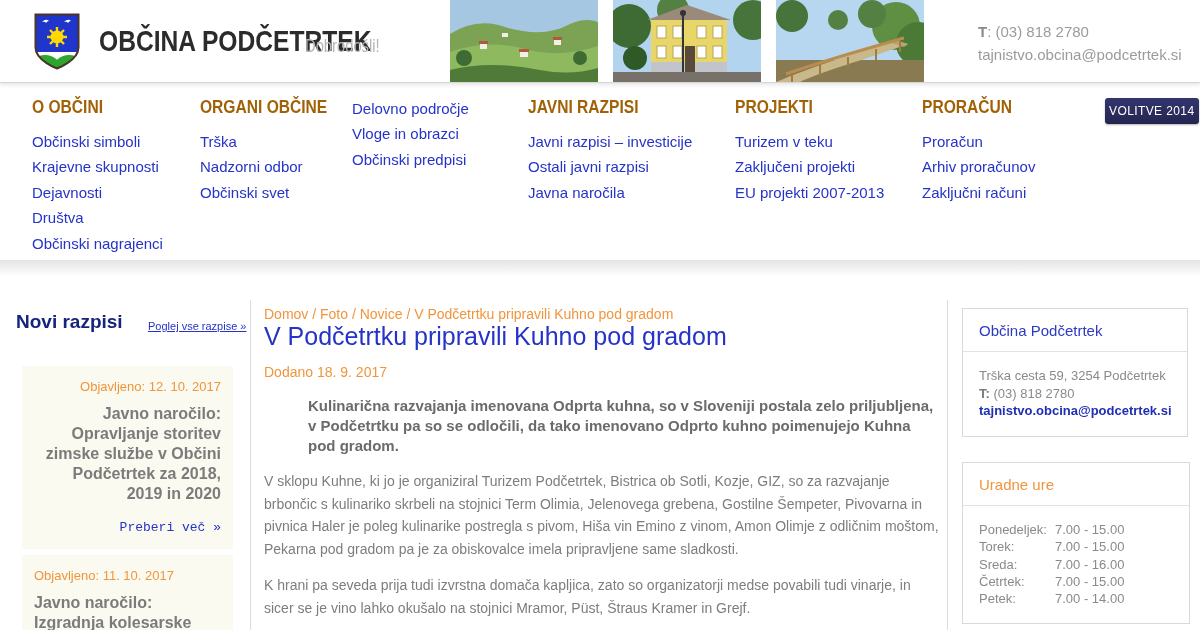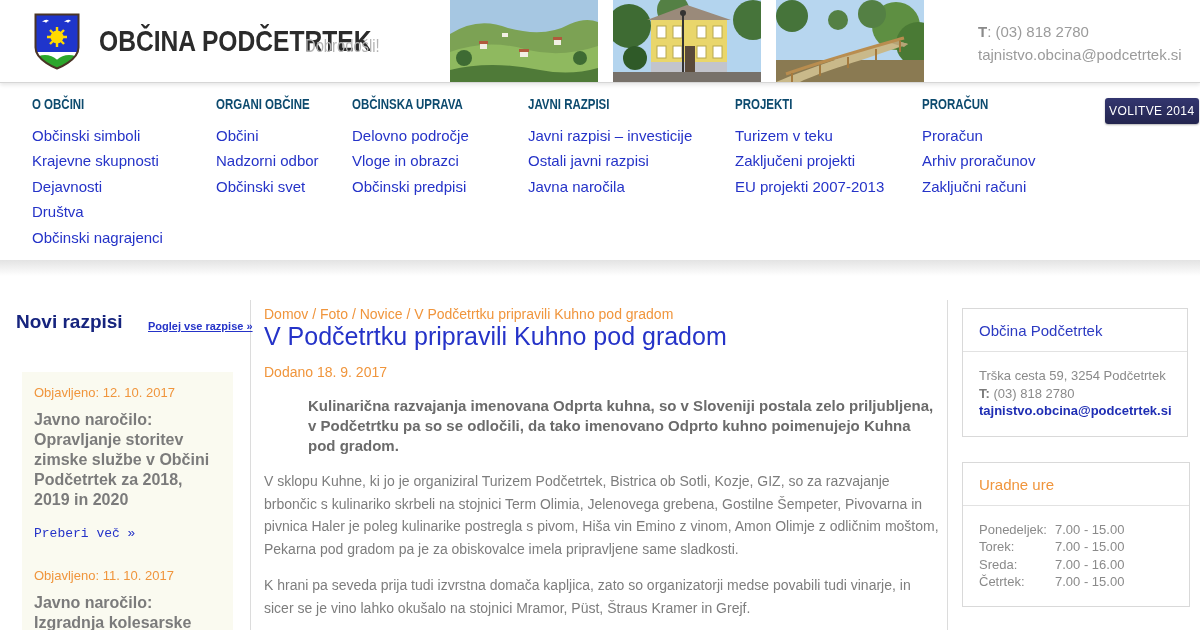--- a/index.html
+++ b/index.html
@@ -21,41 +21,41 @@
   .hd-contact { position:absolute; left:978px; top:20px; font-size:15px; color:#9b9b9b;
                 line-height:23px; }
   .hd-contact b { color:#8a8a8a; }
   .hd-email { color:#9b9b9b; text-decoration:none; cursor:pointer; }
 
   
   .mainnav { position:absolute; left:0; top:84px; width:1200px; height:176px; background:#fff; }
   .navshadow { position:absolute; left:0; top:260px; width:1200px; height:16px;
                background:linear-gradient(#e3e3e3, rgba(255,255,255,0)); }
   .navcol { position:absolute; top:12px; }
-  .navcol h2 { font-size:14px; font-weight:700; color:#0c4a6e; white-space:nowrap; margin-bottom:11px; }
+  .navcol h2 { font-size:19px; font-weight:700; color:#a16207; white-space:nowrap; margin-bottom:11px; }
   .navcol ul { list-style:none; }
   .navcol li { line-height:25.4px; }
   .navcol a { color:#2533c8; font-size:15px; text-decoration:none; white-space:nowrap; cursor:pointer; }
-  .c1{left:32px;} .c2{left:216px;} .c3{left:352px;} .c4{left:528px;} .c5{left:735px;} .c6{left:922px;}
+  .c1{left:32px;} .c2{left:200px;} .c3{left:352px;} .c4{left:528px;} .c5{left:735px;} .c6{left:922px;}
   .volitve { position:absolute; left:1105px; top:14px; background:linear-gradient(#33366f,#23254f);
              color:#fff; font-size:12px; padding:6px 4px; border:none; border-radius:3px;
              letter-spacing:.4px; cursor:pointer; box-shadow:0 1px 2px rgba(0,0,0,.3); }
 
   
   .content { position:absolute; left:0; top:283px; width:1200px; height:347px; }
   .vdiv { position:absolute; top:17px; width:1px; height:330px; background:#dcdcdc; }
   .vdiv.one { left:250px; } .vdiv.two { left:947px; }
 
   
   .sb-left { position:absolute; left:0; top:0; width:250px; }
   .sb-head { position:absolute; left:16px; top:28px; font-size:19px; font-weight:700; color:#16247e; }
-  .sb-viewall { position:absolute; left:148px; top:37px; font-size:11px; font-weight:700;
+  .sb-viewall { position:absolute; left:148px; top:37px; font-size:11px; font-weight:400;
                 color:#2533c8; text-decoration:underline; cursor:pointer; white-space:nowrap; }
   .post { position:absolute; left:22px; width:211px; background:#fafaf0; padding:13px 12px 14px 12px; }
-  .post.p0 { top:89px; } .post.p1 { top:272px; height:80px; overflow:hidden; }
+  .post.p0 { top:83px;text-align:right; } .post.p1 { top:272px; height:80px; overflow:hidden; }
   .post .pdate { font-size:13px; color:#f0953c; margin-bottom:10px; }
   .post .ptitle { font-size:16px; font-weight:700; color:#7b7b7b; line-height:20px; margin-bottom:13px; }
   .post .pmore { font-size:13px; color:#2533c8; text-decoration:none; cursor:pointer;font-family:Liberation Mono, monospace; }
 
   
   .article { position:absolute; left:264px; top:0; width:677px; }
   .crumbs { margin-top:23px; font-size:14px; color:#f0953c; cursor:pointer; }
   .atitle { font-size:25px; font-weight:400; color:#2533c8; }
   .adate { margin-top:13px; font-size:14px; color:#f0953c; }
   .lead { margin-top:16px; font-size:15px; font-weight:700; color:#6b6b6b; line-height:20px;margin-left:44px; }
@@ -204,27 +204,26 @@
         <li><a>Občinski simboli</a></li>
         <li><a>Krajevne skupnosti</a></li>
         <li><a>Dejavnosti</a></li>
         <li><a>Društva</a></li>
         <li><a>Občinski nagrajenci</a></li>
       </ul>
     </div>
     <div class="navcol c2">
       <h2><span class="cond">ORGANI OBČINE</span></h2>
       <ul>
-        <li><a>Občini</a></li>
+        <li><a>Trška</a></li>
         <li><a>Nadzorni odbor</a></li>
         <li><a>Občinski svet</a></li>
       </ul>
     </div>
     <div class="navcol c3">
-      <h2><span class="cond">OBČINSKA UPRAVA</span></h2>
       <ul>
         <li><a>Delovno področje</a></li>
         <li><a>Vloge in obrazci</a></li>
         <li><a>Občinski predpisi</a></li>
       </ul>
     </div>
     <div class="navcol c4">
       <h2><span class="cond">JAVNI RAZPISI</span></h2>
       <ul>
         <li><a>Javni razpisi – investicije</a></li>
@@ -304,17 +303,21 @@
               <span class="time">7.00 - 15.00</span>
             </div>
           <div class="hrow">
               <span class="day">Sreda:</span>
               <span class="time">7.00 - 16.00</span>
             </div>
           <div class="hrow">
               <span class="day">Četrtek:</span>
               <span class="time">7.00 - 15.00</span>
             </div>
+          <div class="hrow">
+              <span class="day">Petek:</span>
+              <span class="time">7.00 - 14.00</span>
+            </div>
         </div>
       </div>
     </aside>
   </div>
 </div>
 
 </body></html>

